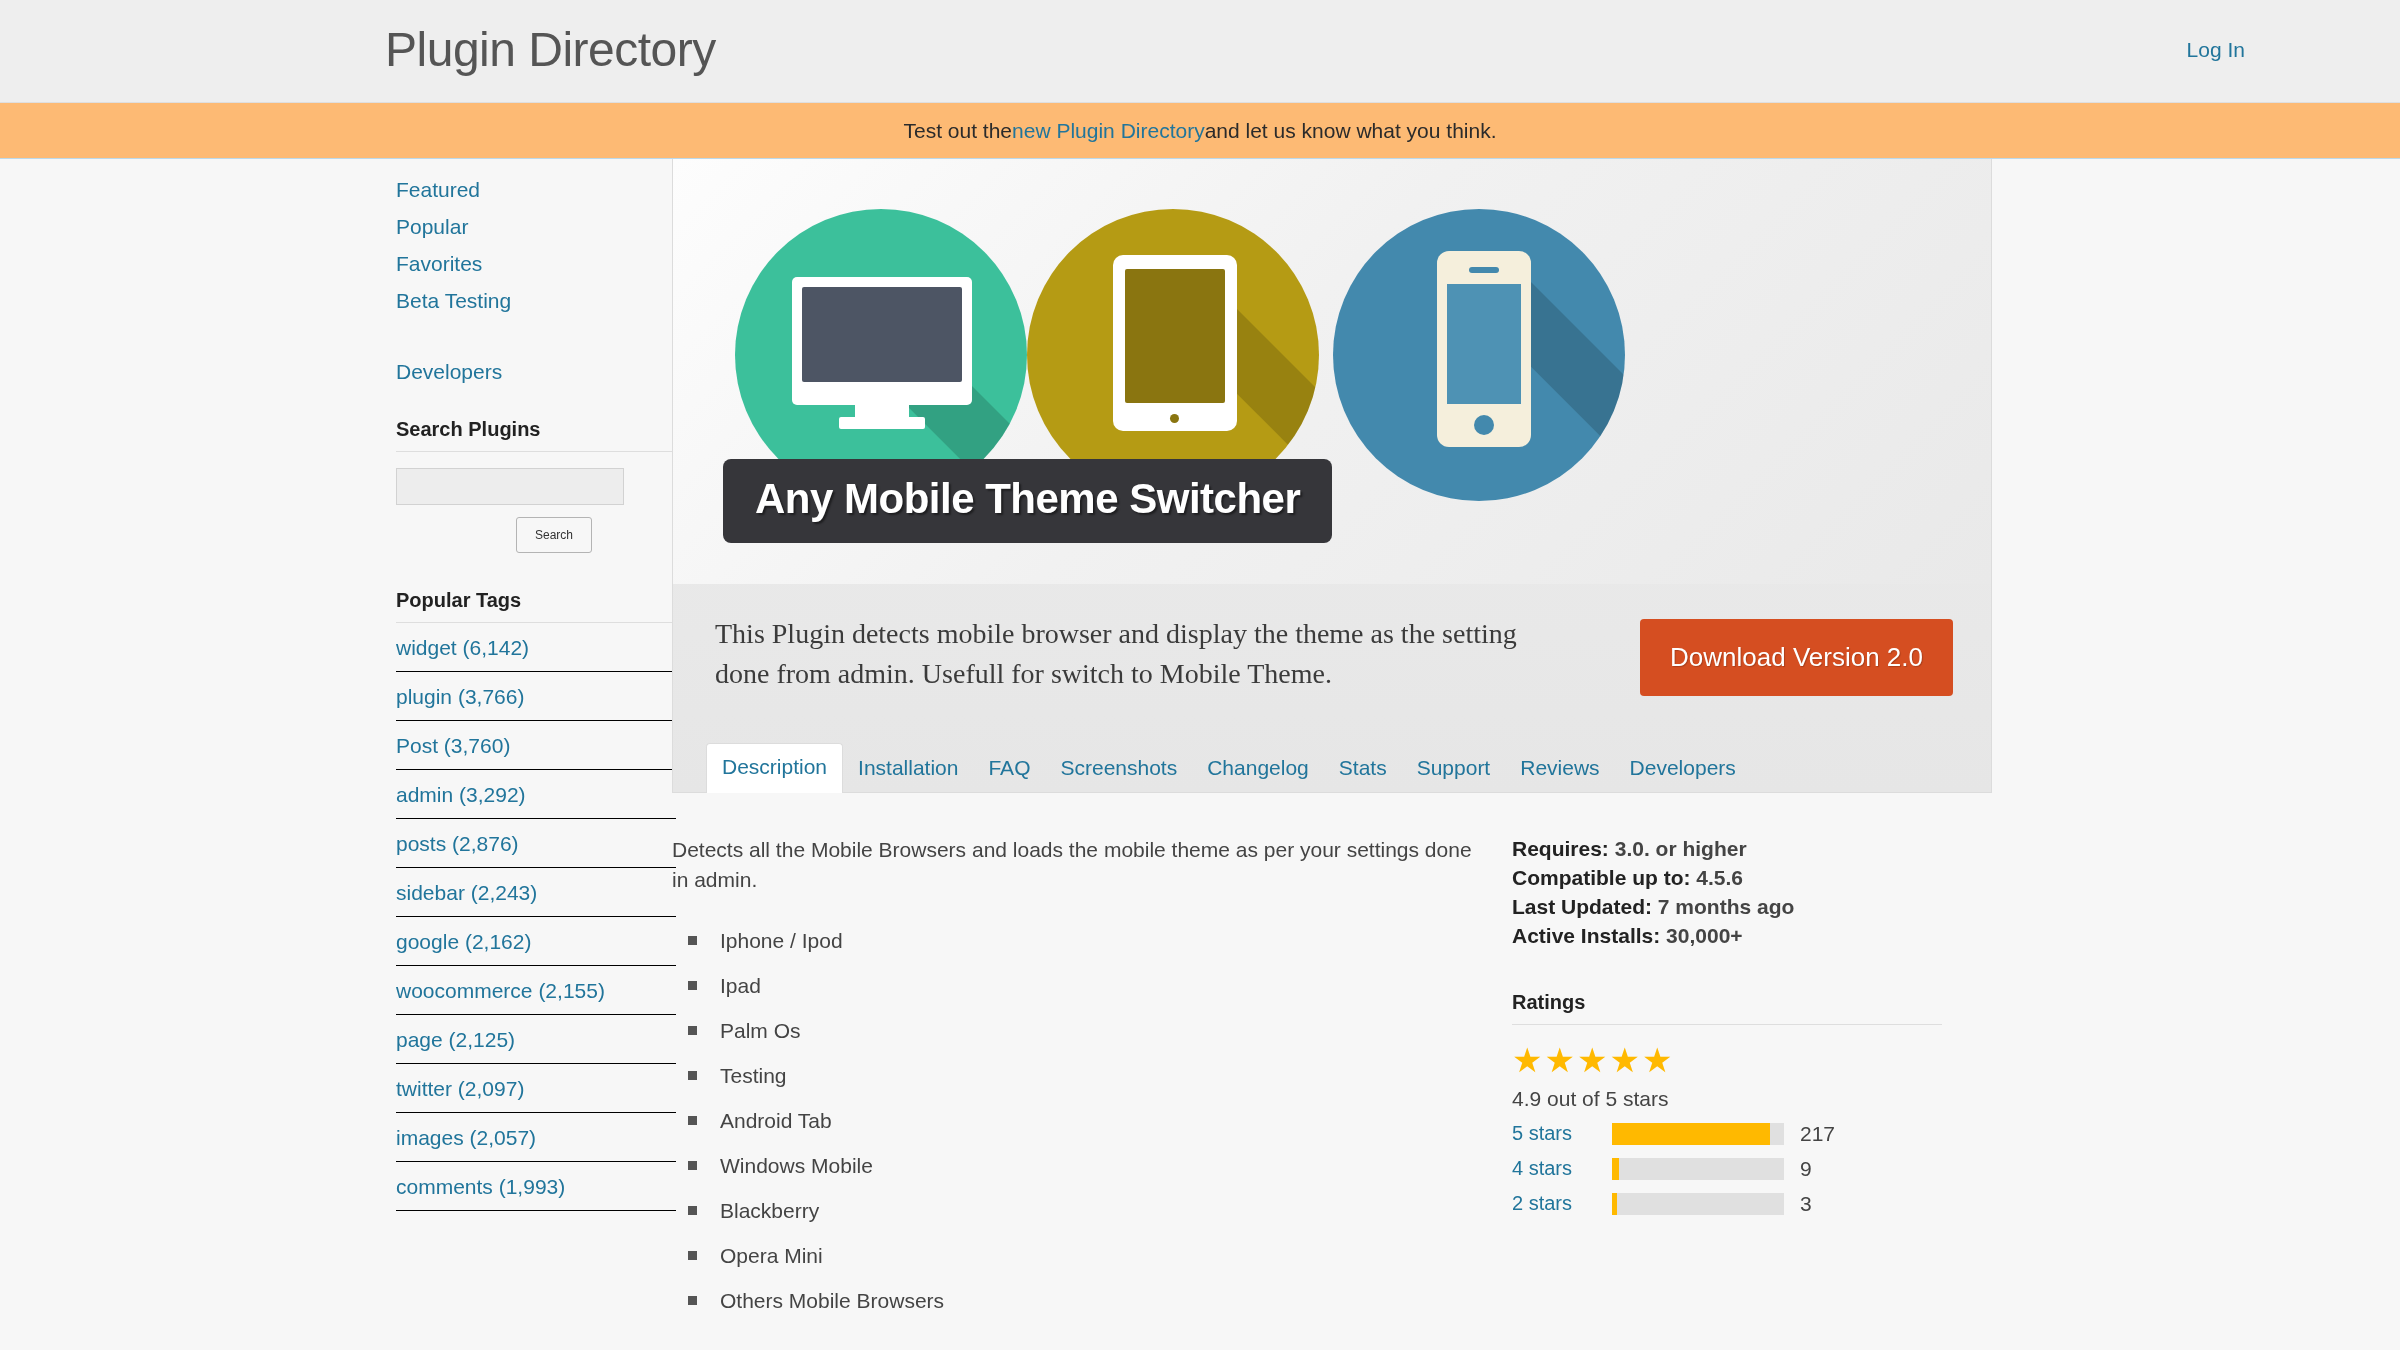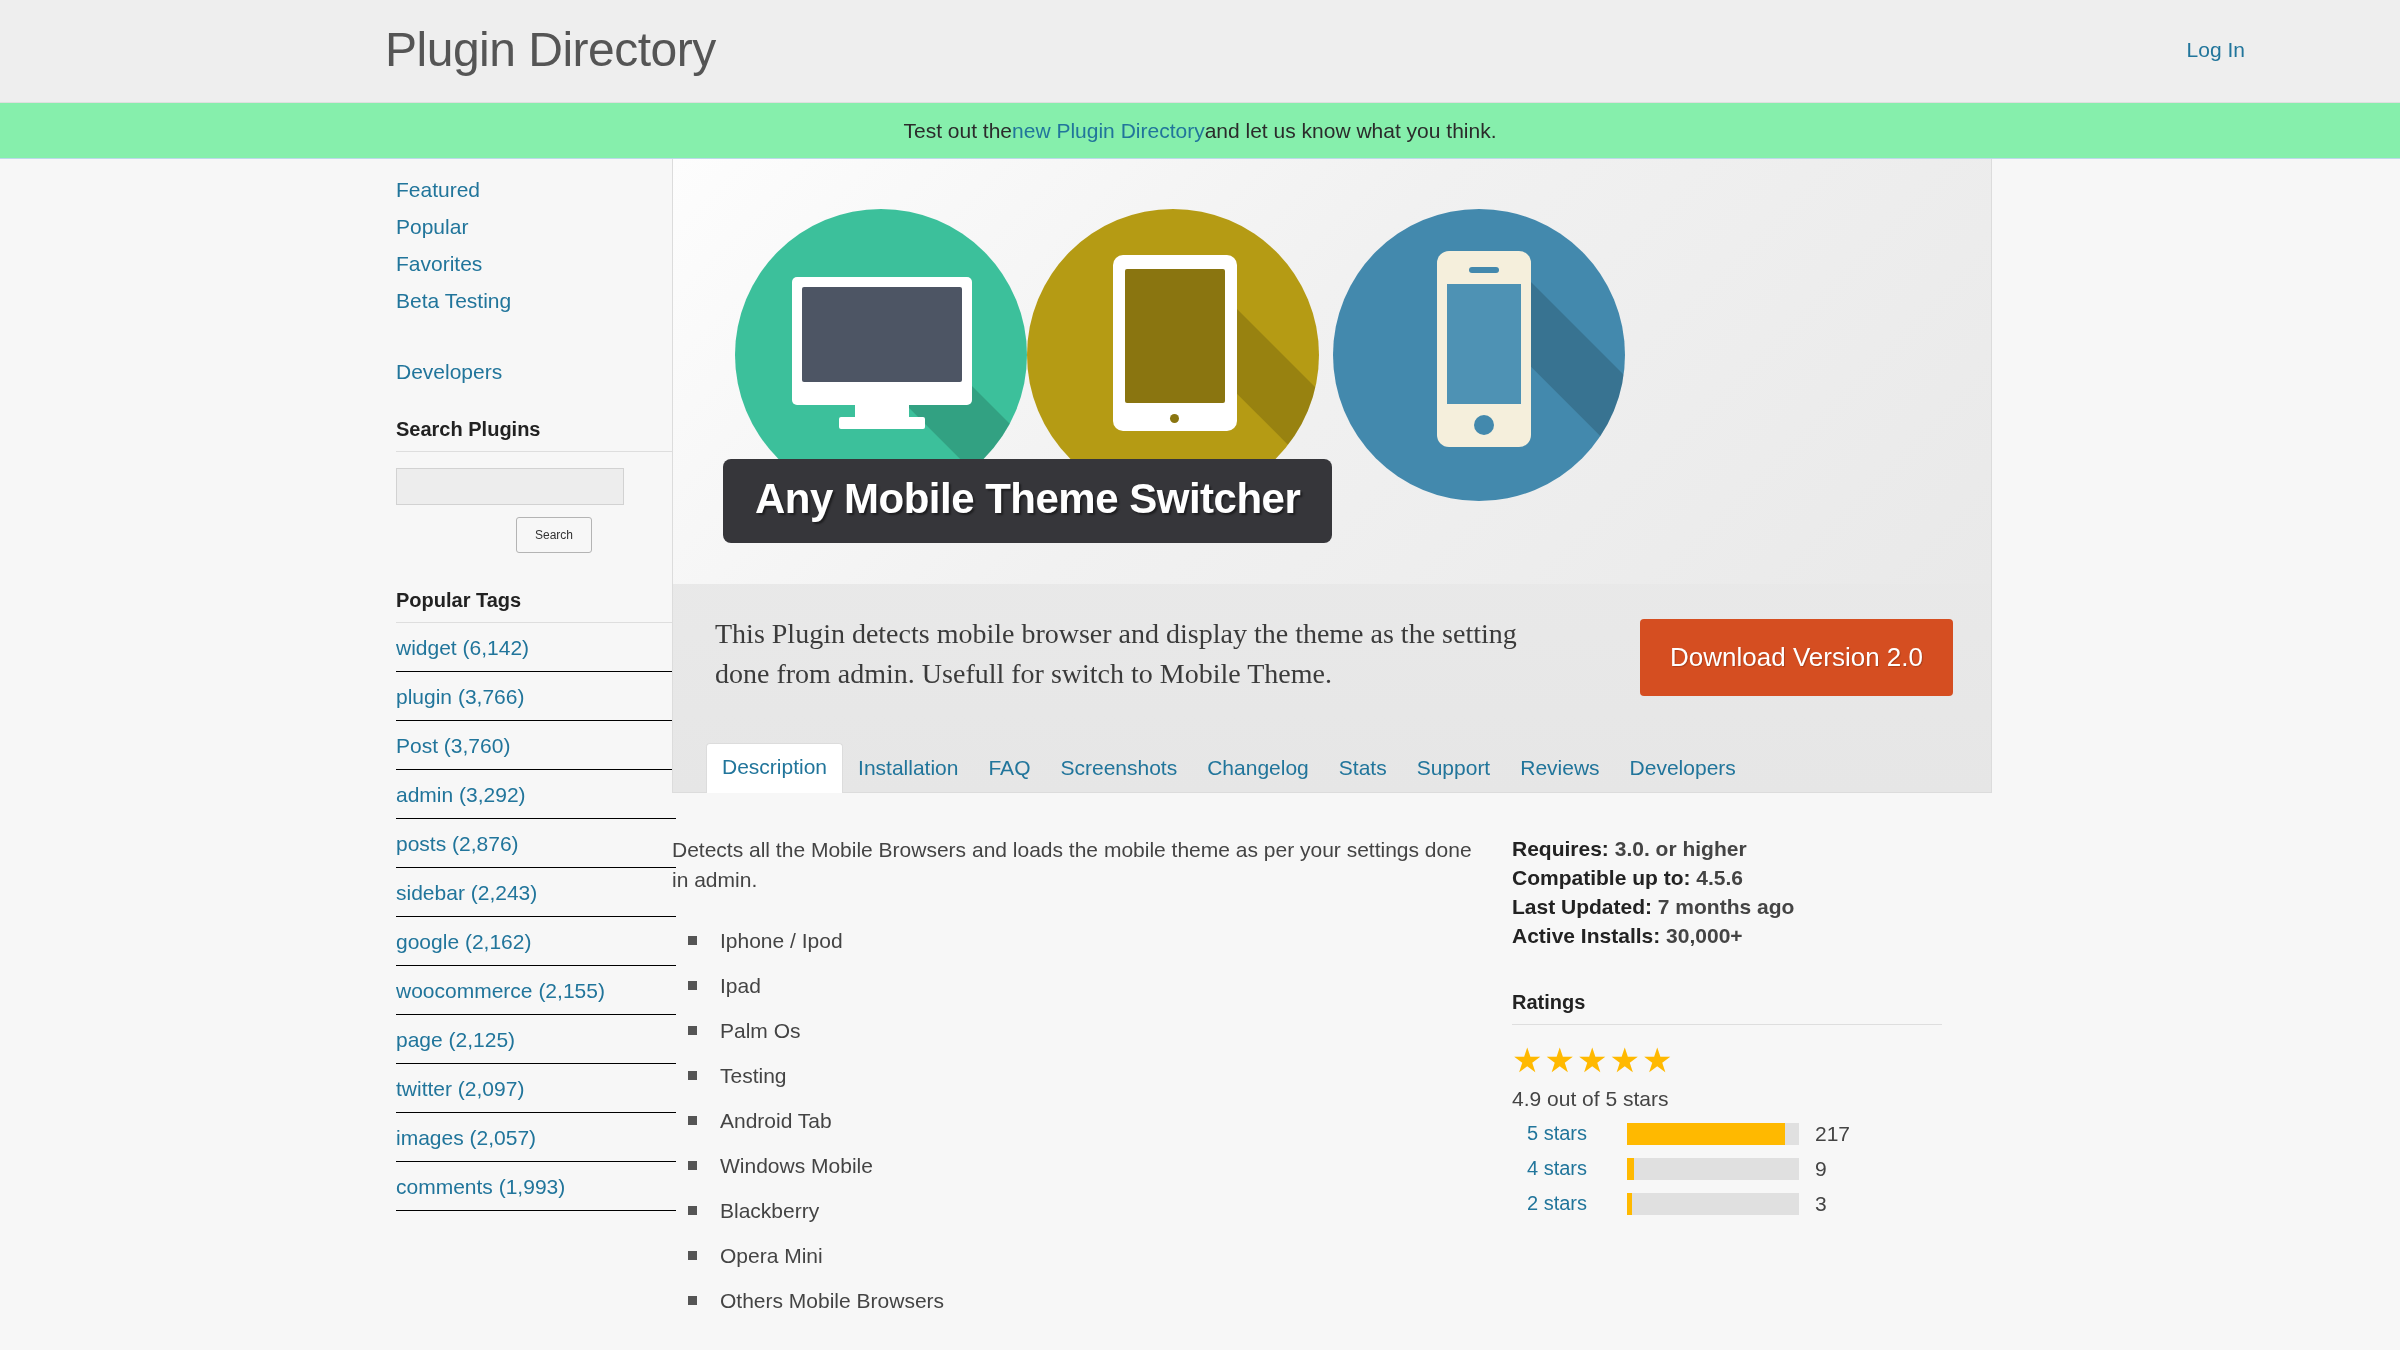--- a/index.html
+++ b/index.html
@@ -33,21 +33,21 @@
     right: 155px;
     top: 38px;
     font-size: 21px;
     color: #21759b;
     text-decoration: none;
   }
 
   
   #notice-bar {
     height: 56px;
-    background: #86efac;
+    background: #fdba74;
     display: flex;
     align-items: center;
     justify-content: center;
     font-size: 21px;
     color: #2b2b2b;
     border-bottom: 1px solid #bcd9ea;
   }
   #notice-bar a { color: #21759b; text-decoration: none; }
 
   
@@ -330,21 +330,20 @@
   .rating-row {
     display: flex;
     align-items: center;
     margin-top: 11px;
   }
   .rating-label {
     width: 72px;
     font-size: 20px;
     color: #21759b;
     text-decoration: none;
-    margin-left: 15px;
   }
   .rating-bar-outer {
     width: 172px;
     height: 22px;
     background: #e0e0e0;
     margin-left: 28px;
     position: relative;
   }
   .rating-bar-fill {
     position: absolute; left: 0; top: 0; bottom: 0;

